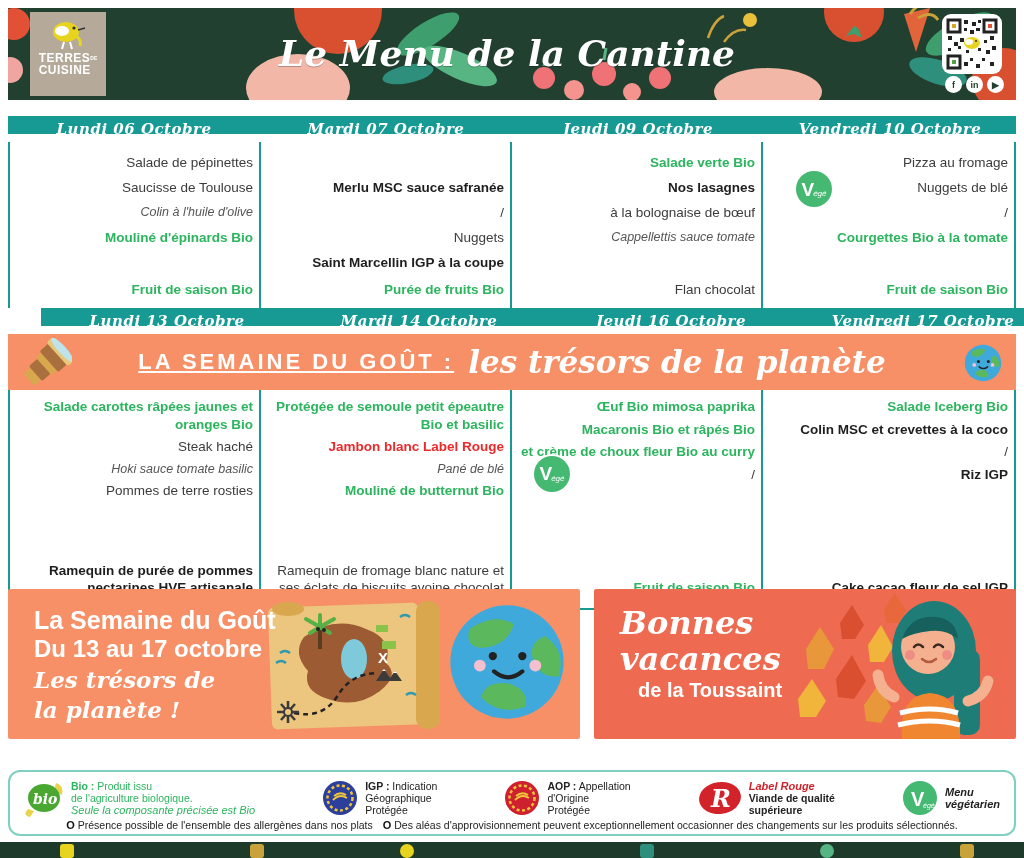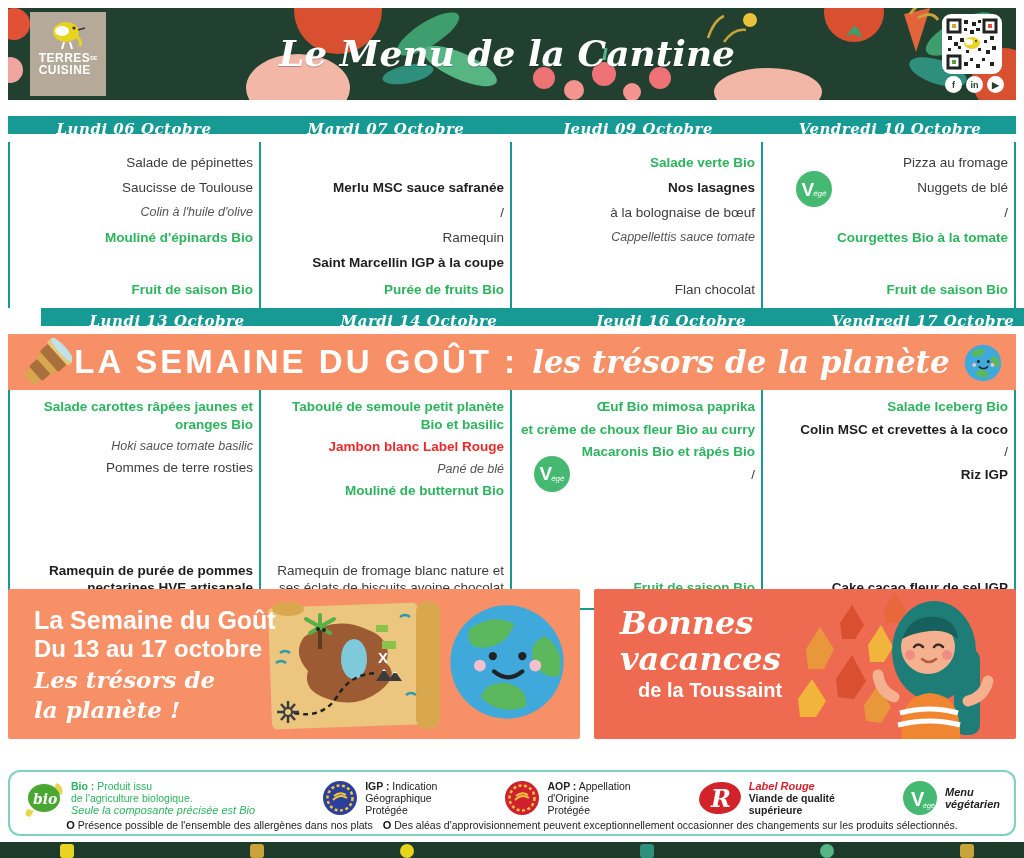--- a/index.html
+++ b/index.html
@@ -49,21 +49,21 @@
   .dessert{margin-top:auto !important;}
   .veg-badge{position:absolute;left:16px;top:-4px;width:36px;height:36px;border-radius:50%;
       background:#45b872;color:#fff;display:flex;align-items:center;justify-content:center;
       font-weight:bold;font-size:19px;line-height:1;box-shadow:0 0 0 2px #fff;}
   .veg-badge .vb-s{font-size:8px;font-style:italic;margin-top:10px;margin-left:-1px;font-weight:normal;}
   #body-week2 .veg-badge{top:-10px;}
 
   
   .gout{position:absolute;left:8px;top:334px;width:1008px;height:56px;background:#f79067;z-index:2;
       display:flex;align-items:center;justify-content:center;gap:14px;}
-  .gout .caps{color:#fff;font-weight:bold;font-size:33px;letter-spacing:3px;}
+  .gout .caps{color:#fff;font-weight:bold;font-size:22px;letter-spacing:3px;text-decoration:underline;}
   .gout .script{color:#fff;font-family:"DejaVu Serif",serif;font-style:italic;font-weight:bold;font-size:31px;}
   .gout .telescope{position:absolute;left:12px;top:4px;}
   .gout .earth-s{position:absolute;right:14px;top:10px;}
 
   
   .promo{position:absolute;top:589px;height:150px;border-radius:2px;overflow:hidden;}
   .promo-left{left:8px;width:572px;background:#f79067;}
   .promo-right{left:594px;width:422px;background:#ee6a50;}
   .promo .txt{position:absolute;left:26px;top:16px;color:#fff;z-index:2;}
   .promo-left .t1{font-weight:bold;font-size:25px;line-height:30px;}
@@ -198,21 +198,21 @@
         <div class="item s-n">Saucisse de Toulouse</div>
         <div class="item s-i">Colin à l'huile d'olive</div>
         <div class="item s-g">Mouliné d'épinards Bio</div>
         <div class="item s-n">&nbsp;</div>
         <div class="item s-g dessert">Fruit de saison Bio</div>
       </div>
       <div class="day-cell">
         <div class="item s-n">&nbsp;</div>
         <div class="item s-b">Merlu MSC sauce safranée</div>
         <div class="item s-n">/</div>
-        <div class="item s-n">Ramequin</div>
+        <div class="item s-n">Nuggets</div>
         <div class="item s-b">Saint Marcellin IGP à la coupe</div>
         <div class="item s-g dessert">Purée de fruits Bio</div>
       </div>
       <div class="day-cell">
         <div class="item s-g">Salade verte Bio</div>
         <div class="item s-b">Nos lasagnes</div>
         <div class="item s-n">à la bolognaise de bœuf</div>
         <div class="item s-i">Cappellettis sauce tomate</div>
         <div class="item s-n">&nbsp;</div>
         <div class="item s-n dessert">Flan chocolat</div>
@@ -259,35 +259,36 @@
         <circle cx="64" cy="46" r="4" fill="#222"></circle>
       <path d="M40 60 q11 9 22 0" stroke="#222" stroke-width="4" fill="none" stroke-linecap="round"></path>
       <circle cx="27" cy="55" r="5" fill="#f4c0cf"></circle>
         <circle cx="75" cy="55" r="5" fill="#f4c0cf"></circle>
     </svg>
   </div>
 
   <div class="day-body" id="body-week2">
       <div class="day-cell">
         <div class="item s-g">Salade carottes râpées jaunes et oranges Bio</div>
+        <div class="item s-n">Steak haché</div>
         <div class="item s-i">Hoki sauce tomate basilic</div>
         <div class="item s-n">Pommes de terre rosties</div>
         <div class="item s-b dessert">Ramequin de purée de pommes nectarines HVE artisanale</div>
       </div>
       <div class="day-cell">
-        <div class="item s-g">Taboulé de semoule petit planète Bio et basilic</div>
+        <div class="item s-g">Protégée de semoule petit épeautre Bio et basilic</div>
         <div class="item s-r">Jambon blanc Label Rouge</div>
         <div class="item s-i">Pané de blé</div>
         <div class="item s-g">Mouliné de butternut Bio</div>
         <div class="item s-n dessert">Ramequin de fromage blanc nature et ses éclats de biscuits avoine chocolat</div>
       </div>
       <div class="day-cell">
         <div class="item s-g">Œuf Bio mimosa paprika</div>
+        <div class="item s-g">Macaronis Bio et râpés Bio</div>
         <div class="item s-g">et crème de choux fleur Bio au curry</div>
-        <div class="item s-g">Macaronis Bio et râpés Bio</div>
         <div class="item s-n">/<span class="veg-badge">
             <span class="vb-v">V</span>
             <span class="vb-s">égé</span>
           </span></div>
         <div class="item s-g dessert">Fruit de saison Bio</div>
       </div>
       <div class="day-cell">
         <div class="item s-g">Salade Iceberg Bio</div>
         <div class="item s-b">Colin MSC et crevettes à la coco</div>
         <div class="item s-n">/</div>

